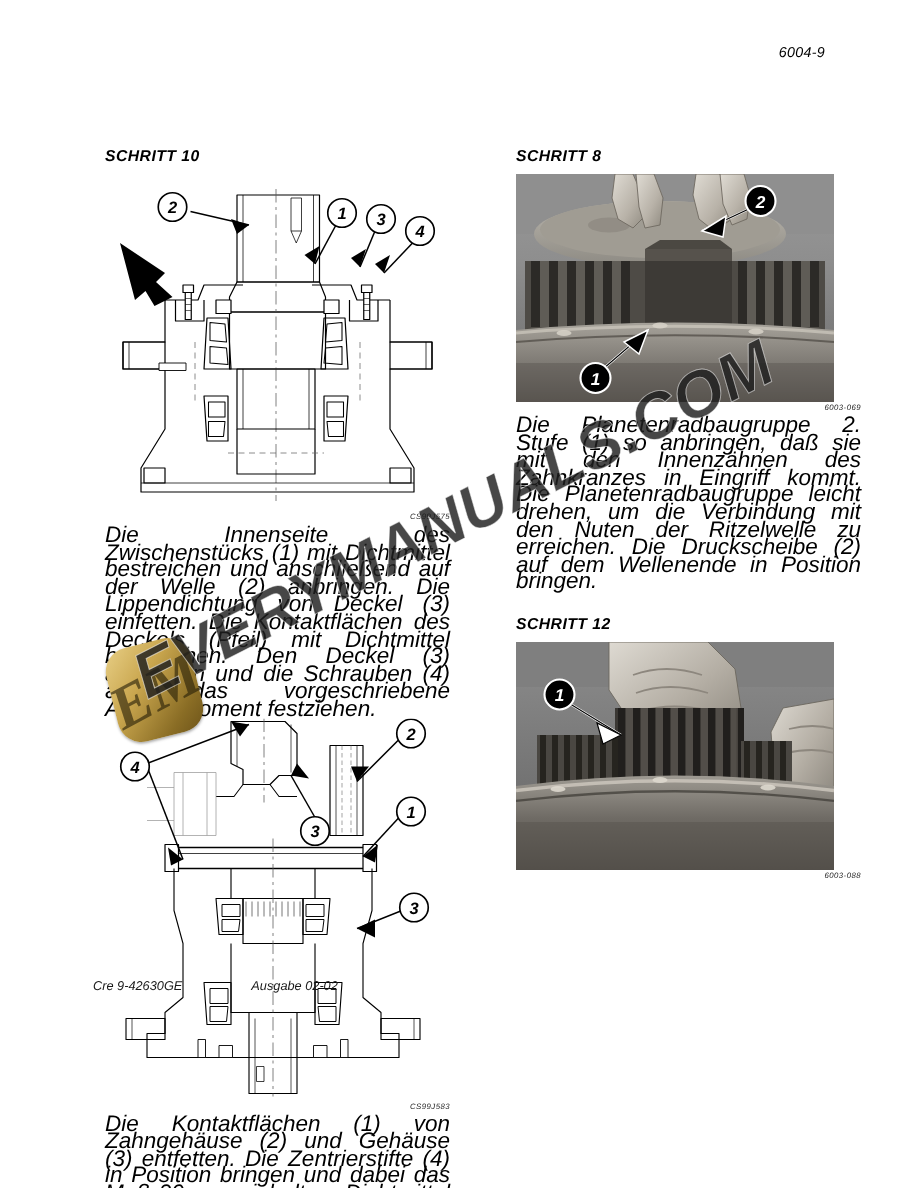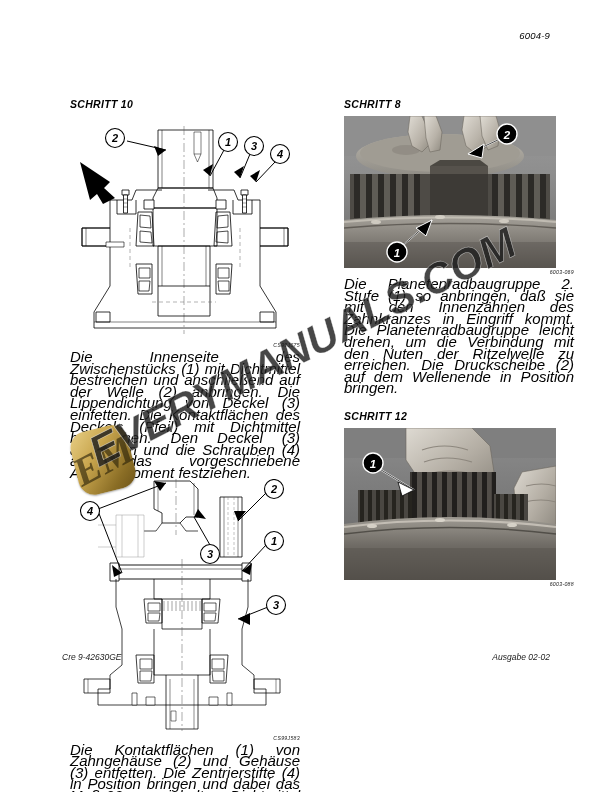--- a/index.html
+++ b/index.html
@@ -36,23 +36,23 @@
     letter-spacing: 0.2px;
   }
   .page-footer {
     position: absolute;
     bottom: 34px;
     left: 62px;
     right: 62px;
     height: 14px;
     font-size: 8.5px;
     display: flex;
-    justify-content: space-between;
     align-items: flex-end;
     color: #1a1a1a;
+    gap: 46px;
   }
 
   
   .col {
     position: absolute;
     top: 50px;
     width: 230px;
     margin-top: 48px;
   }
   .col-left  { left: 70px; }

